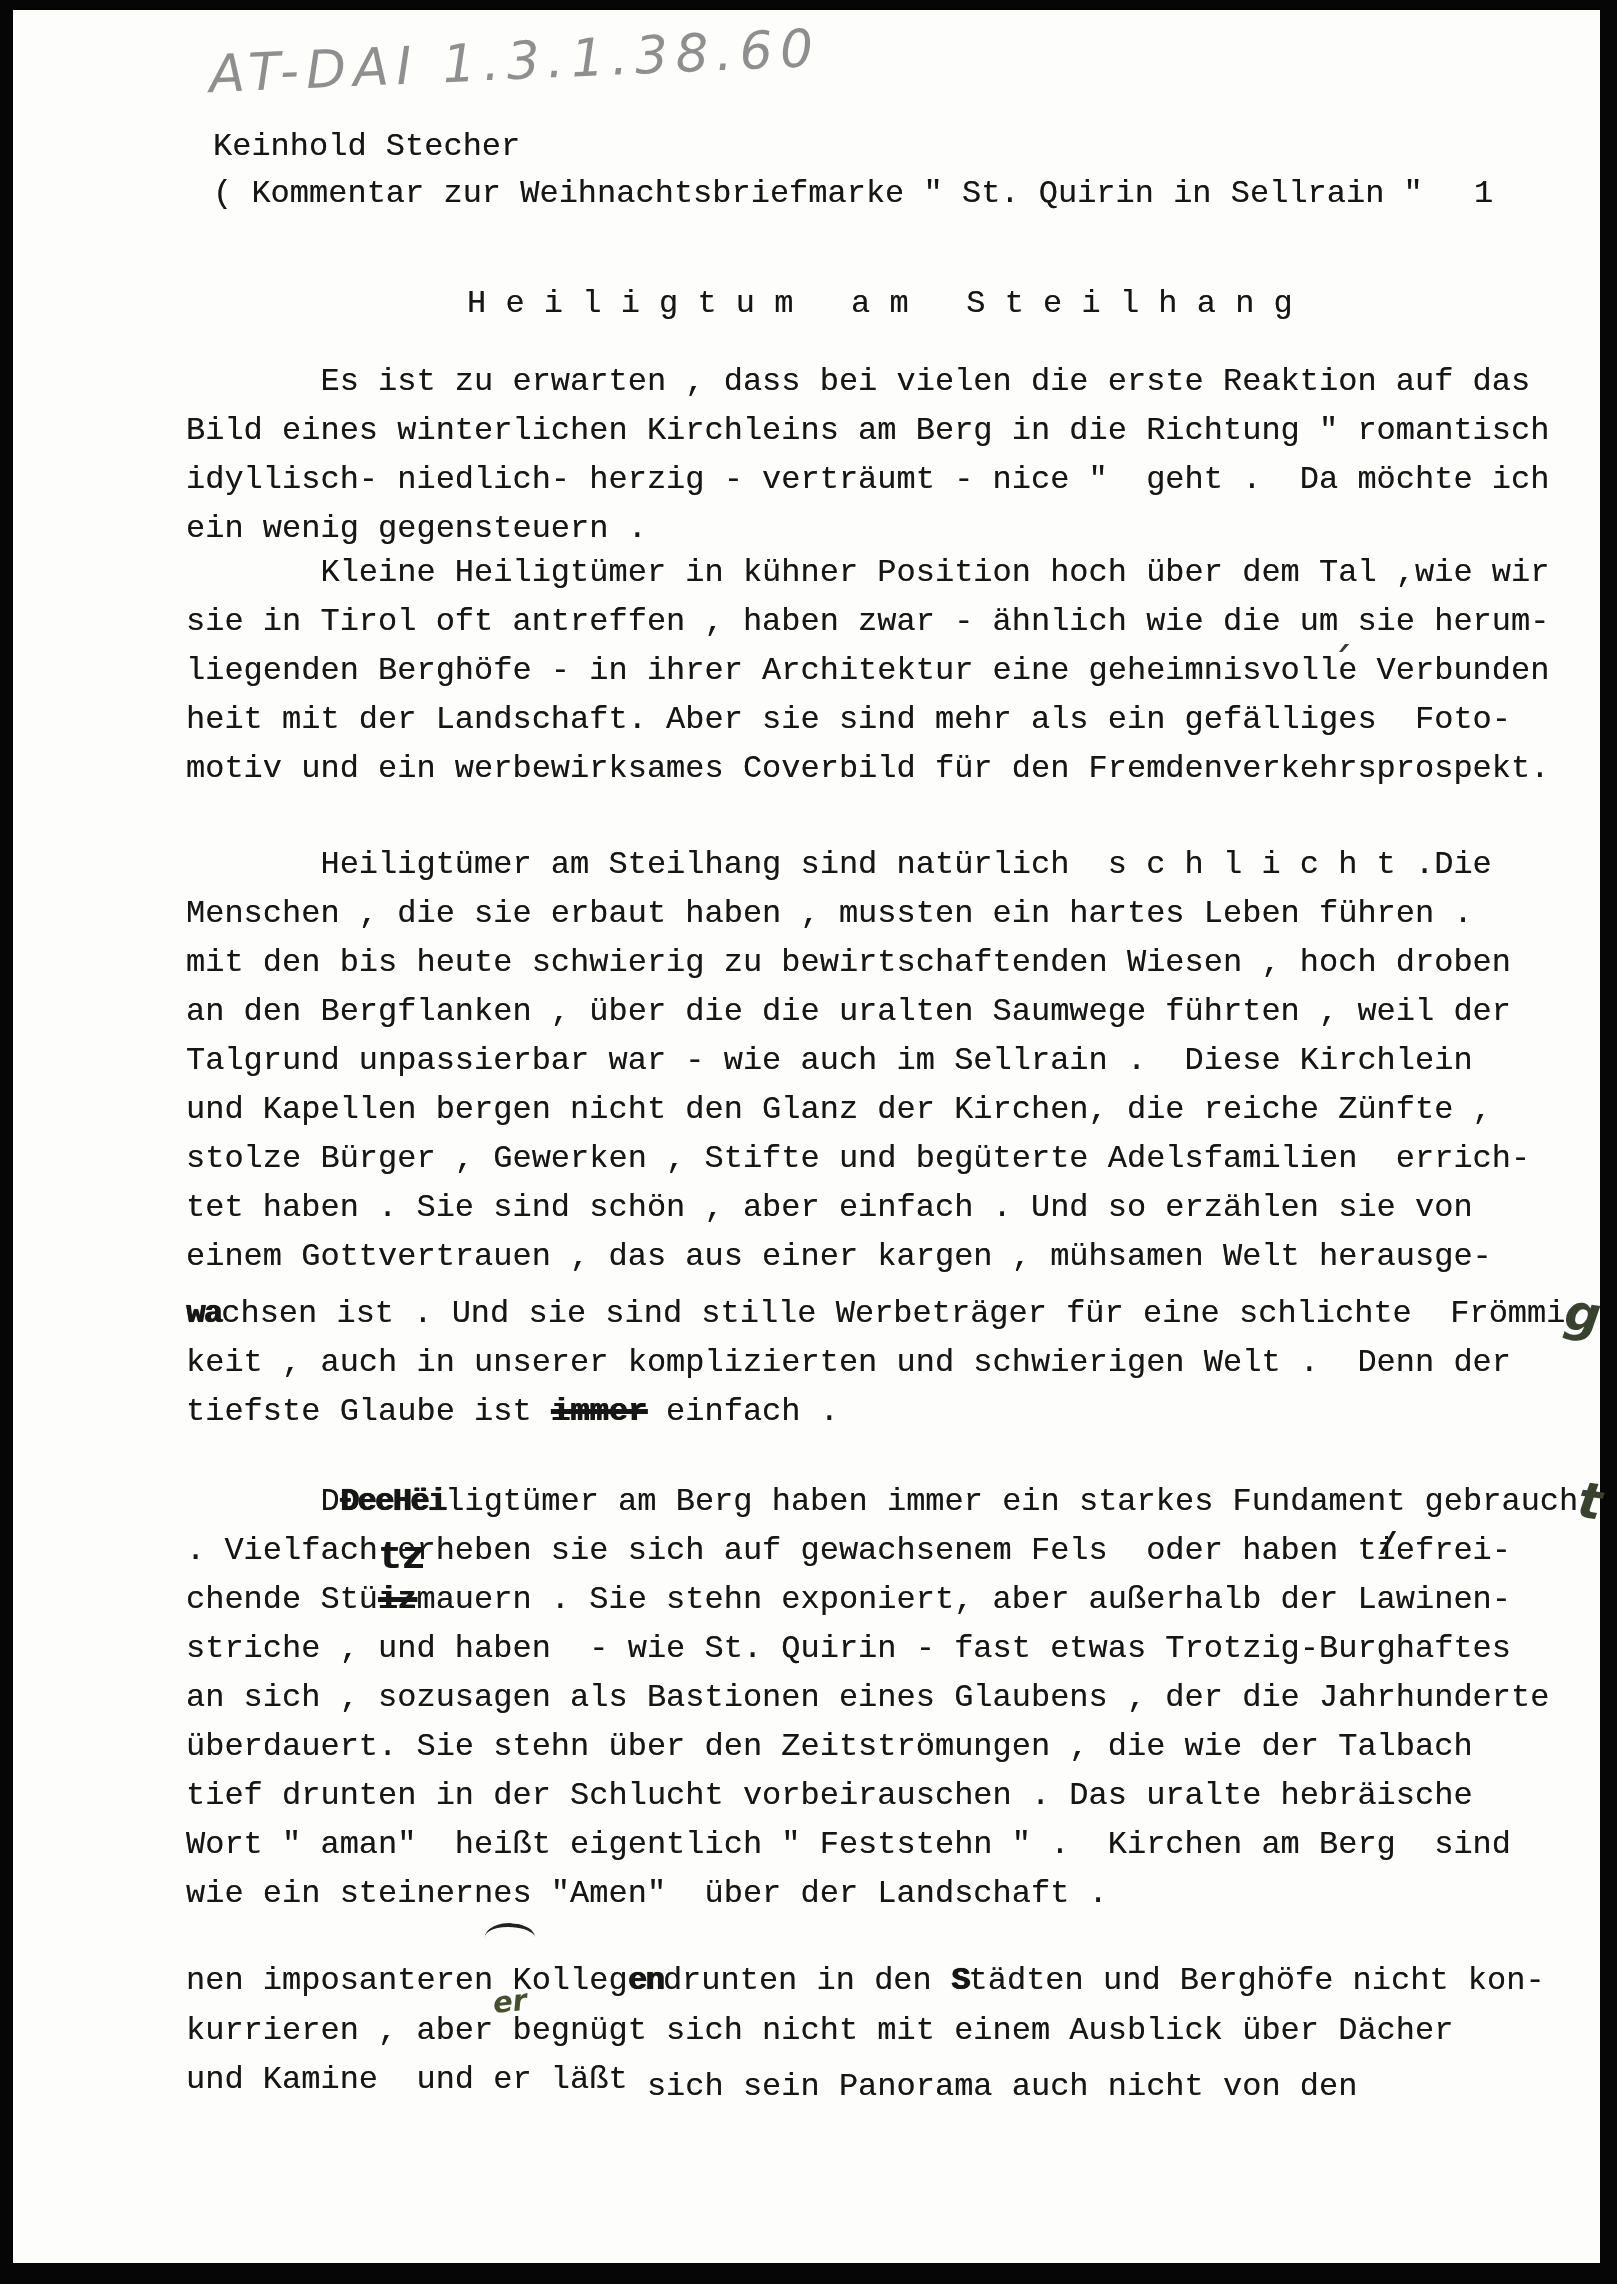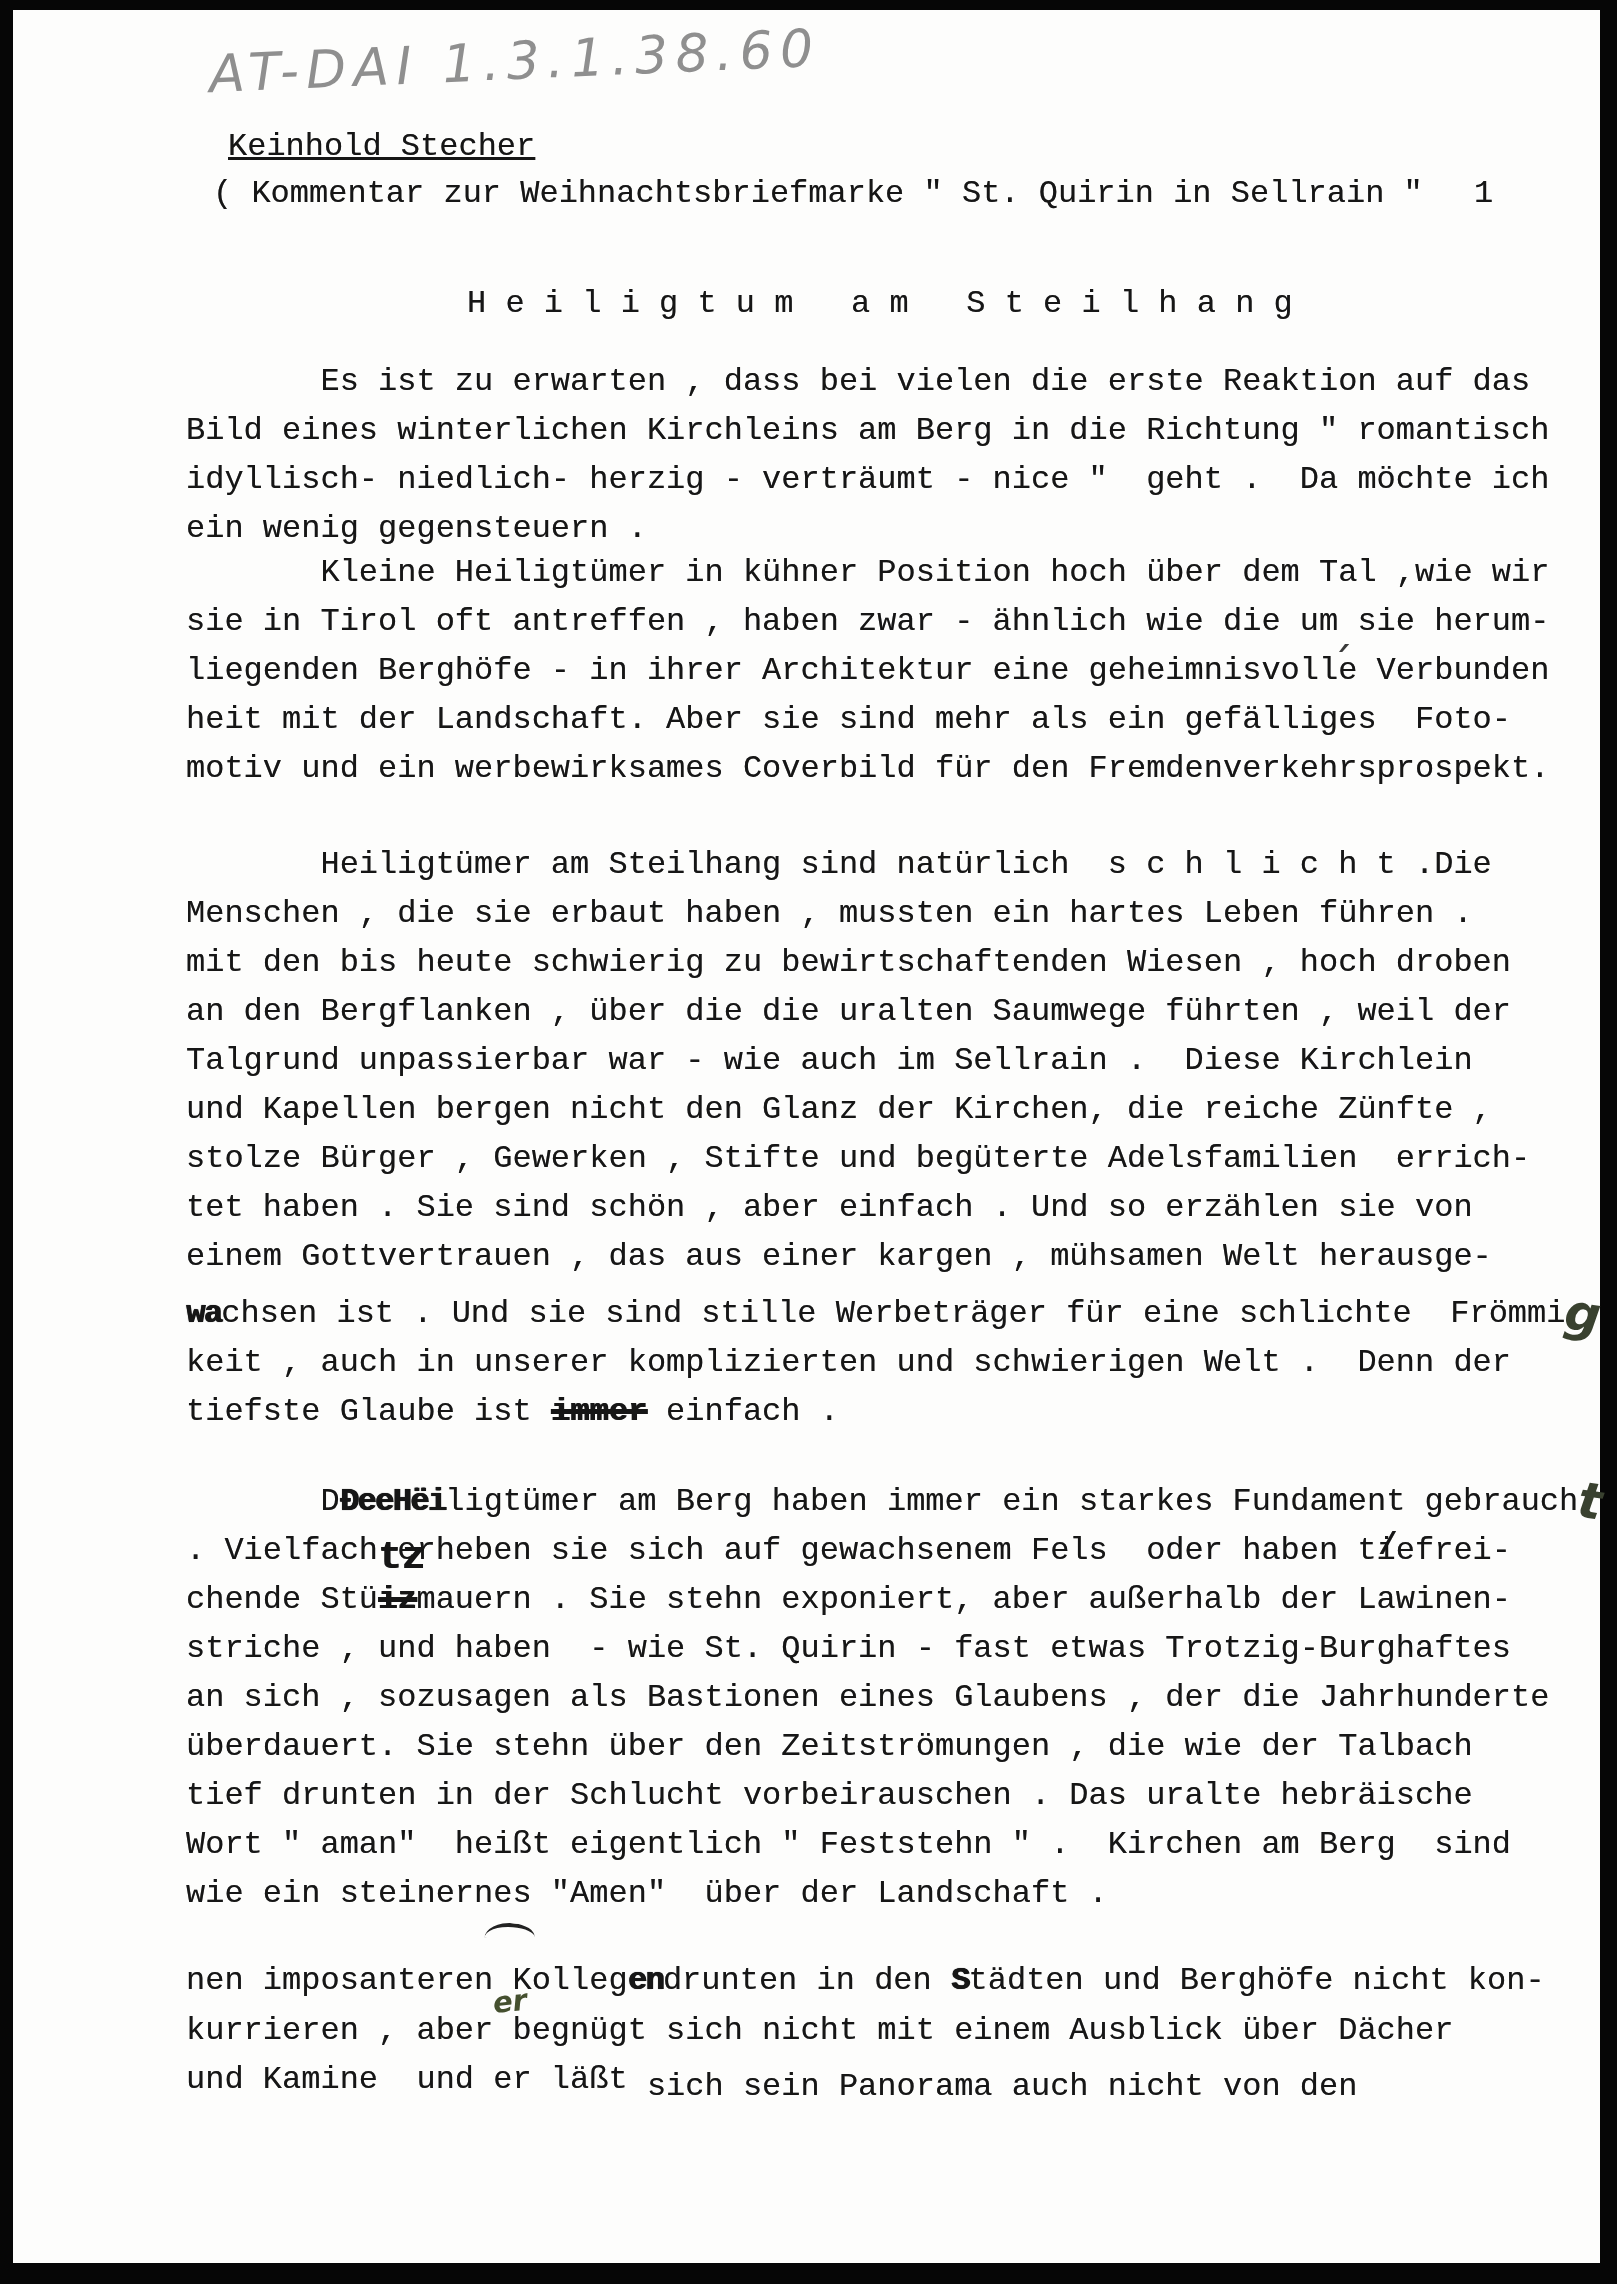--- a/index.html
+++ b/index.html
@@ -6,21 +6,21 @@
   #scan{position:relative;width:1618px;height:2284px;background:#060606;overflow:hidden;
         font-family:"Liberation Mono",monospace;}
   #paper{position:absolute;left:13px;top:9.7px;width:1587px;height:2253px;background:#fdfdfc;}
   
   #archive-note{position:absolute;left:209px;top:31px;
     font-family:"DejaVu Sans",sans-serif;font-style:italic;font-weight:400;
     font-size:52px;letter-spacing:7.3px;color:#8f8f8f;transform:rotate(-2.5deg);
     white-space:pre;}
   
   .typed{color:#161616;white-space:pre;text-shadow:0 0 0.5px rgba(20,20,20,.55);}
-  #author{position:absolute;left:228px;top:128px;font-size:32px;text-decoration:underline;}
+  #author{position:absolute;left:213px;top:128px;font-size:32px;}
   #subtitle{position:absolute;left:213px;top:175px;font-size:32px;}
   #page-number{position:absolute;left:1474px;top:175px;font-size:32px;}
   #doc-title{position:absolute;left:467px;top:285px;font-size:32px;text-align:right;}
   
   .para{position:absolute;left:186px;font-size:32px;line-height:49px;}
   .para .line{white-space:pre;color:#161616;text-shadow:0 0 0.5px rgba(20,20,20,.55);}
   .p1{top:357px;} .p2{top:548px;} .p3{top:840px;} .p4{top:1469px;} .p5{top:1956px;}
   
   .ot{font-weight:bold;letter-spacing:-1.6px;text-shadow:1.1px 0 0 currentColor,0 0 0.8px currentColor;margin-top:36px;}
   .strike{font-weight:bold;text-shadow:1px 0 0 currentColor;

